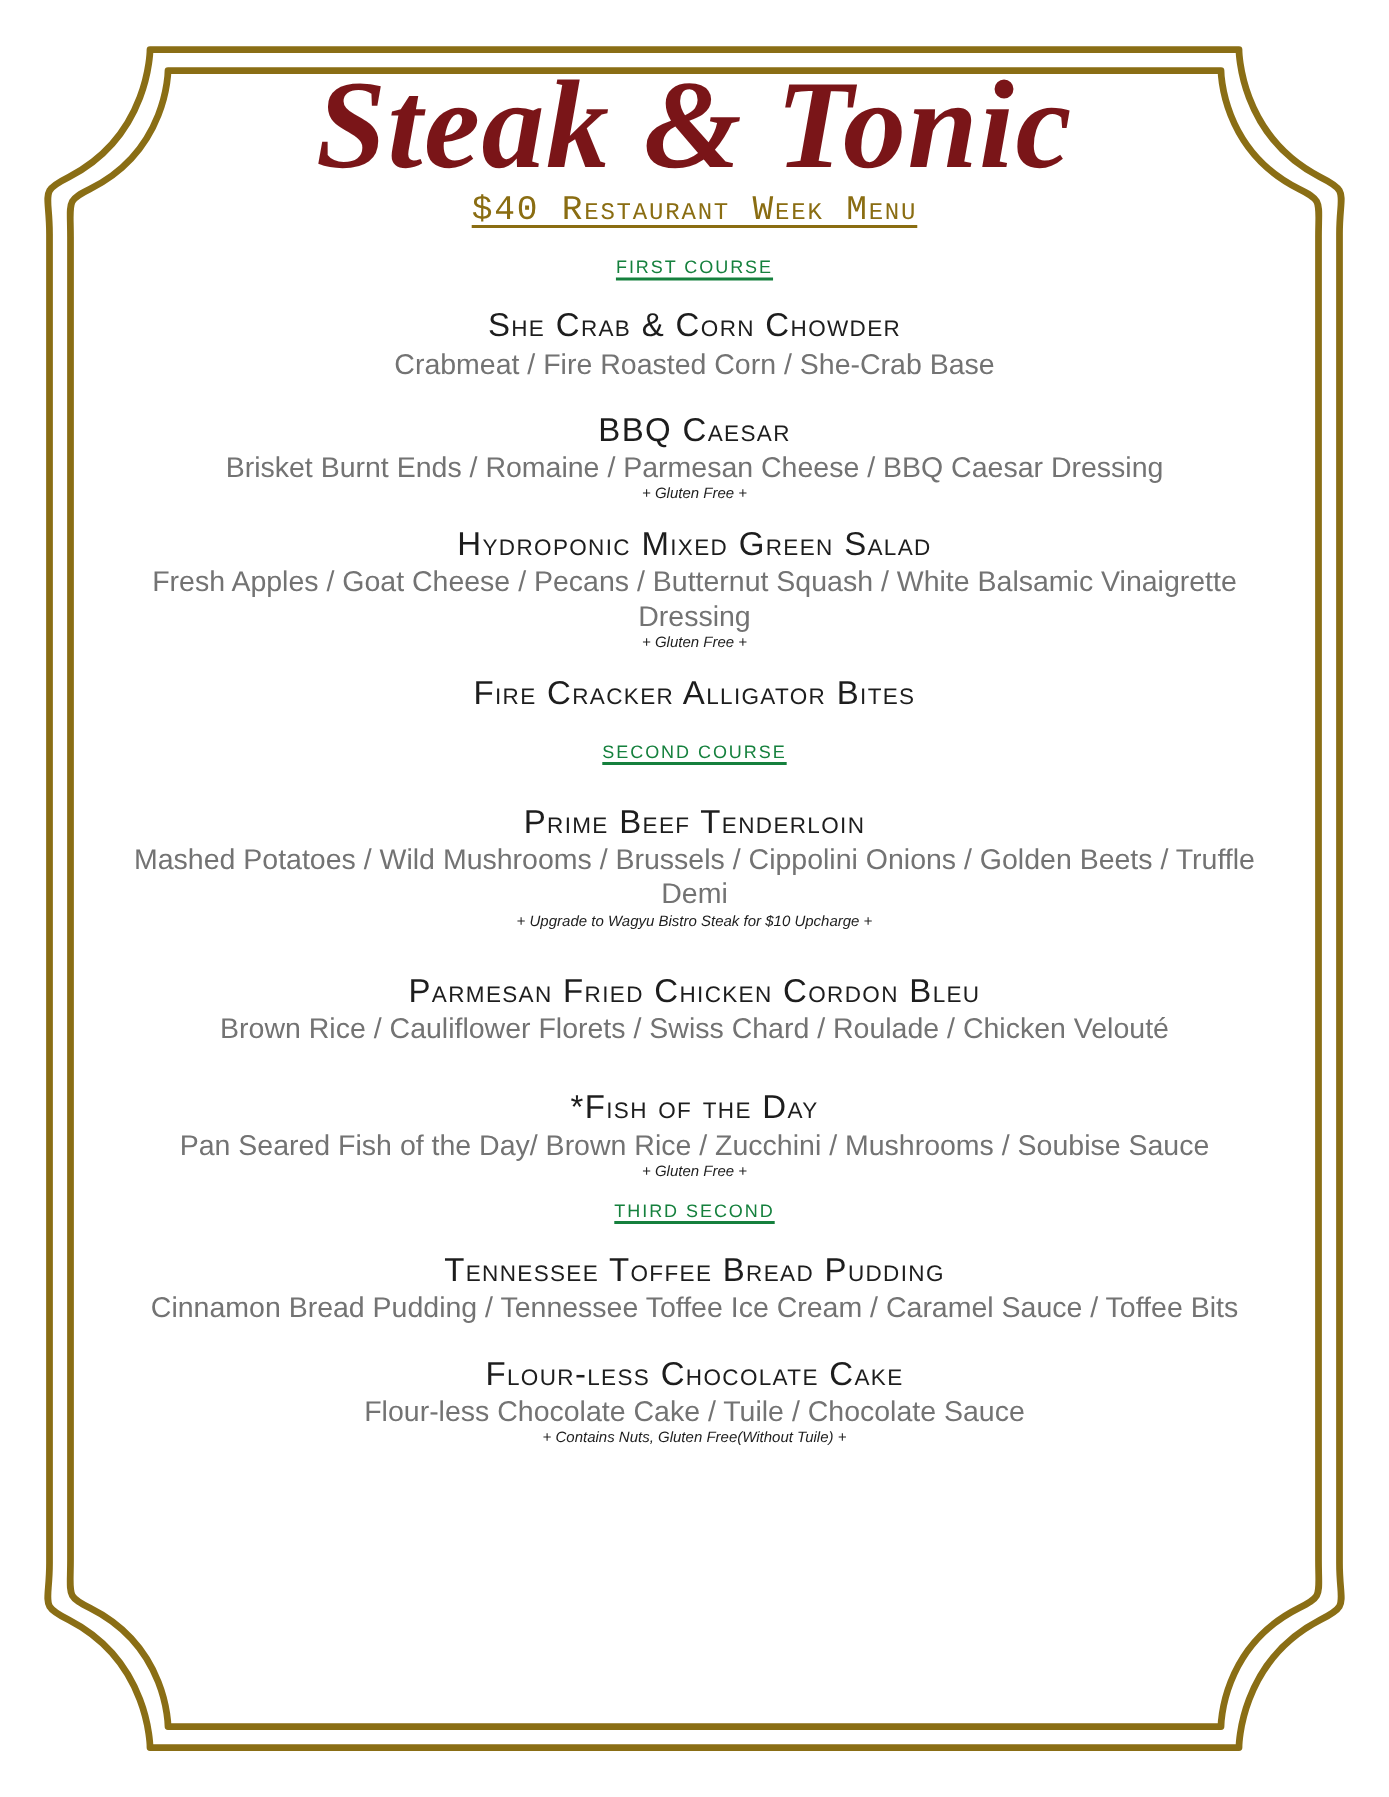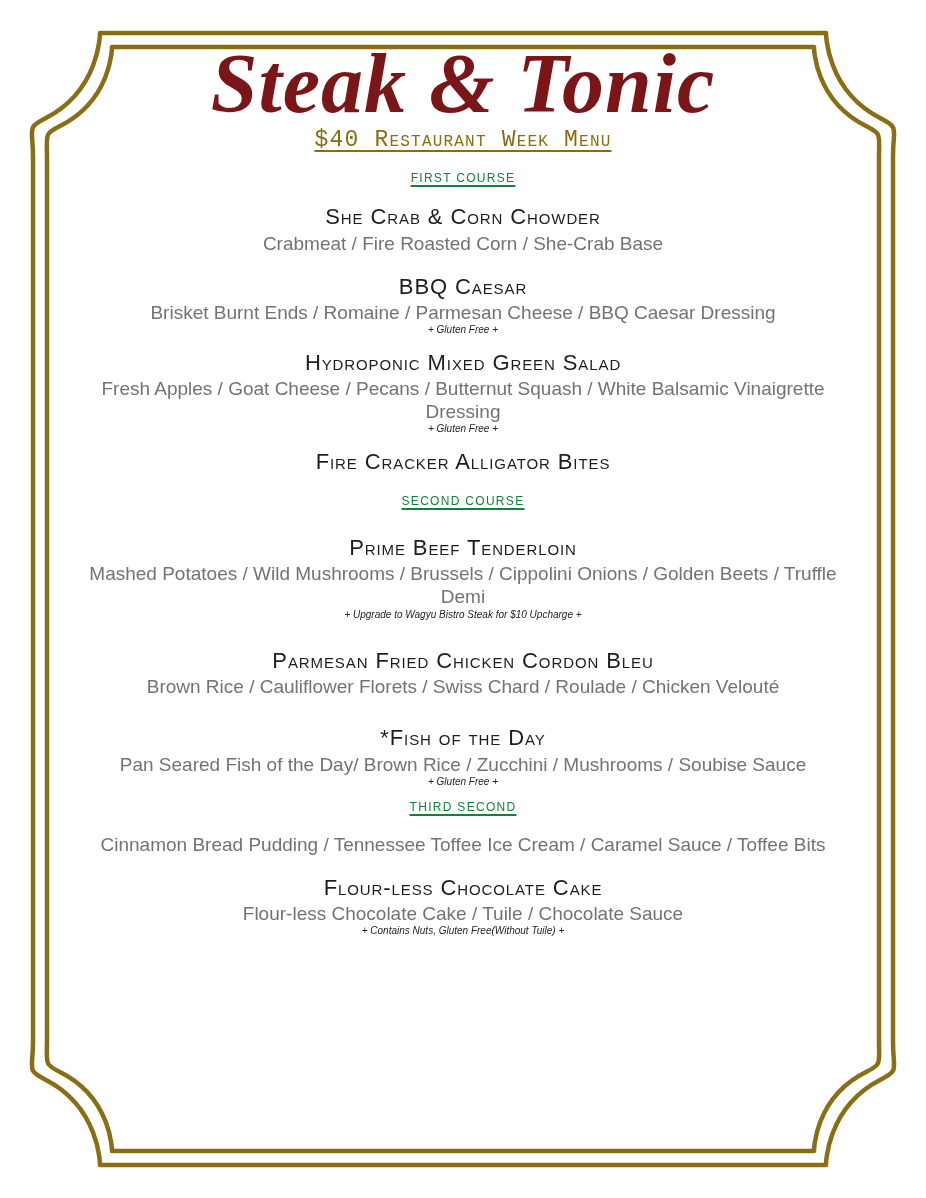--- a/index.html
+++ b/index.html
@@ -213,20 +213,21 @@
       <div class="dish-note">+ Gluten Free +</div>
     </div>
 
     <div class="gap-sm"></div>
 
 
     <div class="course-heading">THIRD SECOND</div>
     <div class="gap-md"></div>
 
     <div class="dish">
+      <div class="dish-name">Tennessee Toffee Bread Pudding</div>
       <div class="dish-desc">Cinnamon Bread Pudding / Tennessee Toffee Ice Cream / Caramel Sauce / Toffee Bits</div>
     </div>
 
     <div class="gap-md"></div>
 
     <div class="dish">
       <div class="dish-name">Flour-less Chocolate Cake</div>
       <div class="dish-desc">Flour-less Chocolate Cake / Tuile / Chocolate Sauce</div>
       <div class="dish-note">+ Contains Nuts, Gluten Free(Without Tuile) +</div>
     </div>

